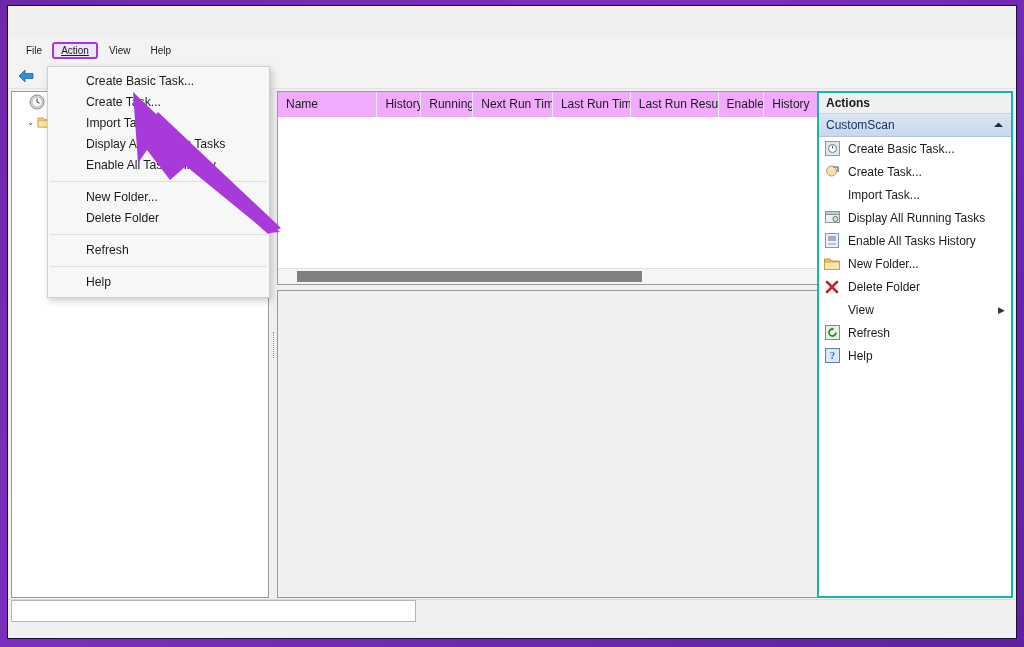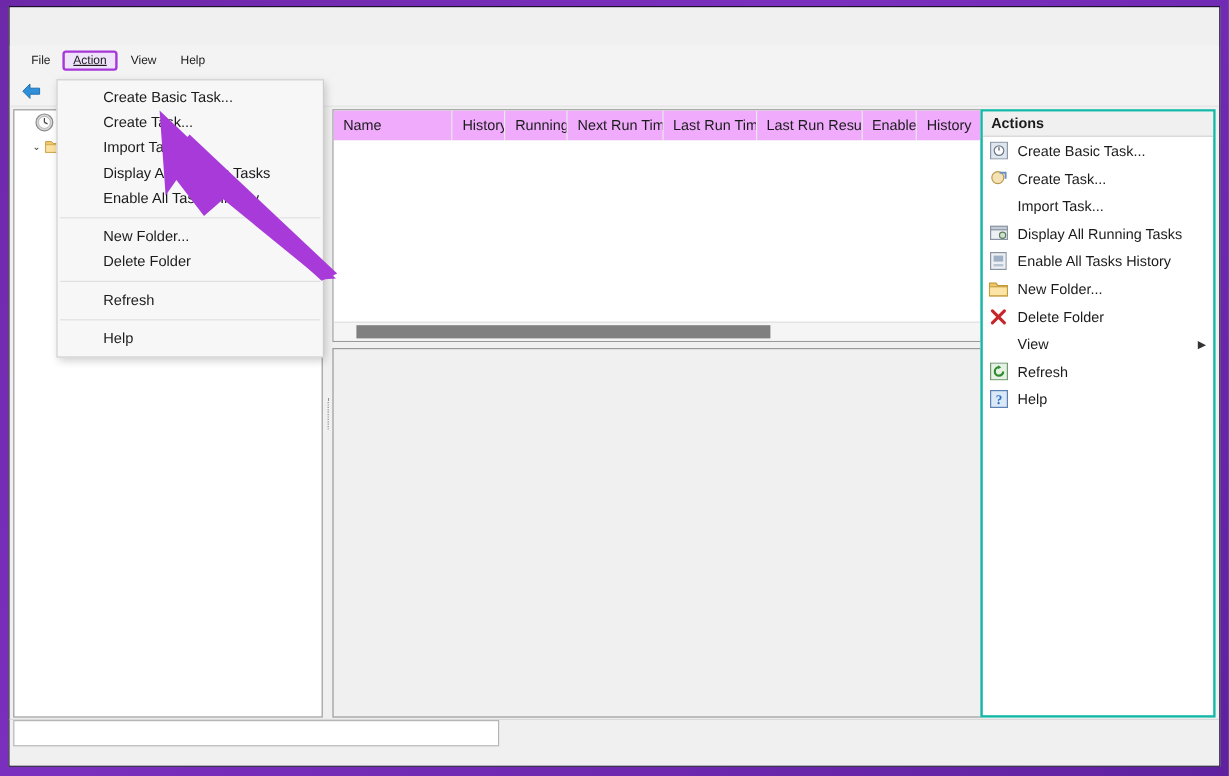--- a/index.html
+++ b/index.html
@@ -378,20 +378,26 @@
           <div class="list-body"></div>
           <div class="hscroll">
             <div class="hthumb"></div>
           </div>
         </div>
         <div class="detail-pane"></div>
       </div>
 
       <div class="actions-pane">
         <div class="actions-title">Actions</div>
+        <div class="actions-group">
+          <span>CustomScan</span>
+          <svg width="11" height="8" viewBox="0 0 11 8">
+            <path d="M1 6 L5.5 1.6 L10 6 Z" fill="#1b2b40"></path>
+          </svg>
+        </div>
 
         <div class="action-row">
           <span class="action-ico">
             <svg width="15" height="15" viewBox="0 0 15 15">
               <rect x="0.5" y="0.5" width="14" height="14" fill="#dfe6ee" stroke="#8d99a8" stroke-width="1"></rect>
               <circle cx="7.5" cy="7.5" r="4" fill="#fdfdfd" stroke="#6d7b8c" stroke-width="1"></circle>
               <line x1="7.5" y1="7.5" x2="7.5" y2="4.8" stroke="#4a5664" stroke-width="1"></line>
             </svg>
           </span>
           <span class="action-label">Create Basic Task...</span>

